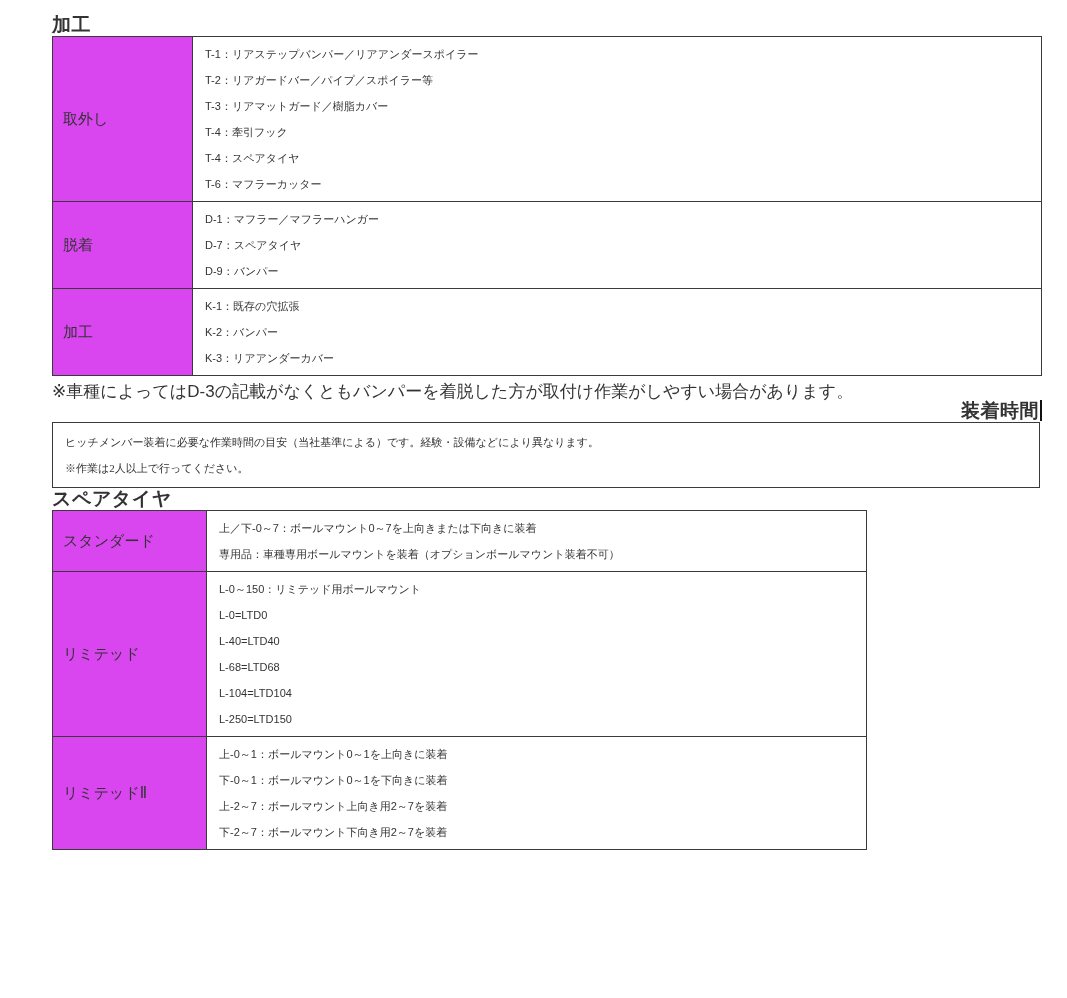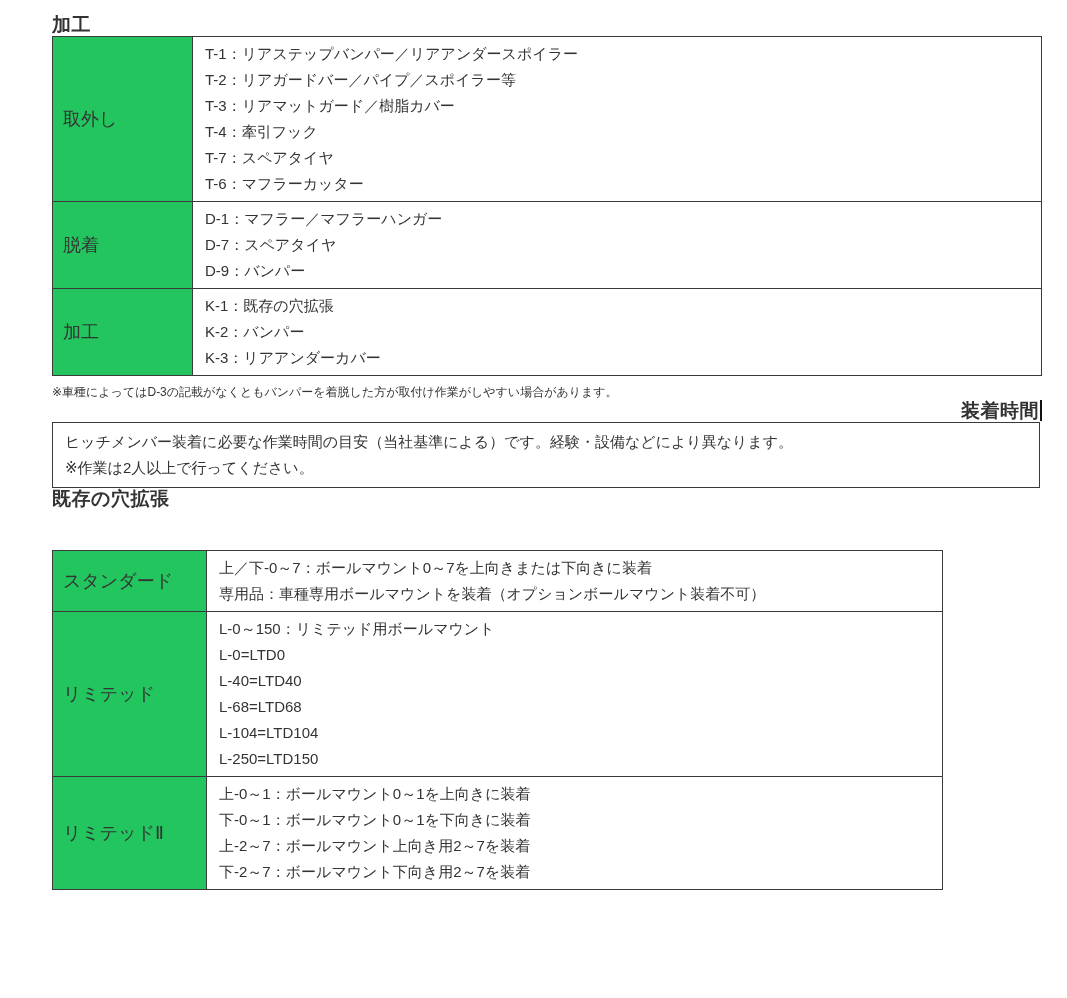--- a/index.html
+++ b/index.html
@@ -31,54 +31,54 @@
   .heading-ball-mount { margin-top: 33px; margin-bottom: 16px; }
 
   table.spec-table {
     border-collapse: collapse;
     table-layout: fixed;
   }
   table.spec-table, table.spec-table th, table.spec-table td {
     border: 1px solid #3a3a3a;
   }
   table.processing-table { width: 990px; }
-  table.ball-mount-table { width: 891px; margin-top: 40px; }
+  table.ball-mount-table { width: 815px; }
   table.spec-table th {
     font-weight: normal;
     text-align: left;
     vertical-align: middle;
     padding: 3px 8px 3px 10px;
-    font-size: 18px;
-    background: #22c55e;
+    font-size: 15px;
+    background: #d946ef;
   }
   table.processing-table th { width: 121px; }
   table.ball-mount-table th { width: 135px; }
   table.spec-table td {
     vertical-align: middle;
     padding: 4px 12px;
     background: #ffffff;
   }
   .line {
-    font-size: 15px;
+    font-size: 11px;
     line-height: 26px;
     white-space: nowrap;
   }
   .note {
-    font-size: 12px;
+    font-size: 17px;
     line-height: 16px;
     margin: 8px 0 0 0;
     color: #333333;
   }
   .info-box {
     border: 1px solid #3a3a3a;
     width: 962px;
     padding: 6px 12px;
     background: #ffffff;
   }
-  .info-box .line { white-space: normal; }
+  .info-box .line { white-space: normal; font-family: Liberation Serif, serif; }
   .caret {
     display: inline-block;
     width: 2px;
     height: 21px;
     background: #111111;
     vertical-align: -4px;
     margin-left: 1px;
   }
 </style>
 </head>
@@ -90,21 +90,21 @@
 
   <table class="spec-table processing-table">
     <tbody>
       <tr>
         <th>取外し</th>
         <td>
           <div class="line">T-1：リアステップバンパー／リアアンダースポイラー</div>
           <div class="line">T-2：リアガードバー／パイプ／スポイラー等</div>
           <div class="line">T-3：リアマットガード／樹脂カバー</div>
           <div class="line">T-4：牽引フック</div>
-          <div class="line">T-7：スペアタイヤ</div>
+          <div class="line">T-4：スペアタイヤ</div>
           <div class="line">T-6：マフラーカッター</div>
         </td>
       </tr>
       <tr>
         <th>脱着</th>
         <td>
           <div class="line">D-1：マフラー／マフラーハンガー</div>
           <div class="line">D-7：スペアタイヤ</div>
           <div class="line">D-9：バンパー</div>
         </td>
@@ -122,21 +122,21 @@
 
   <p class="note">※車種によってはD-3の記載がなくともバンパーを着脱した方が取付け作業がしやすい場合があります。</p>
 
   <h2 class="section-heading heading-install-time"><span>装着時間</span><span class="caret"></span></h2>
 
   <div class="info-box">
     <div class="line">ヒッチメンバー装着に必要な作業時間の目安（当社基準による）です。経験・設備などにより異なります。</div>
     <div class="line">※作業は2人以上で行ってください。</div>
   </div>
 
-  <h2 class="section-heading heading-ball-mount">既存の穴拡張</h2>
+  <h2 class="section-heading heading-ball-mount">スペアタイヤ</h2>
 
   <table class="spec-table ball-mount-table">
     <tbody>
       <tr>
         <th>スタンダード</th>
         <td>
           <div class="line">上／下-0～7：ボールマウント0～7を上向きまたは下向きに装着</div>
           <div class="line">専用品：車種専用ボールマウントを装着（オプションボールマウント装着不可）</div>
         </td>
       </tr>

